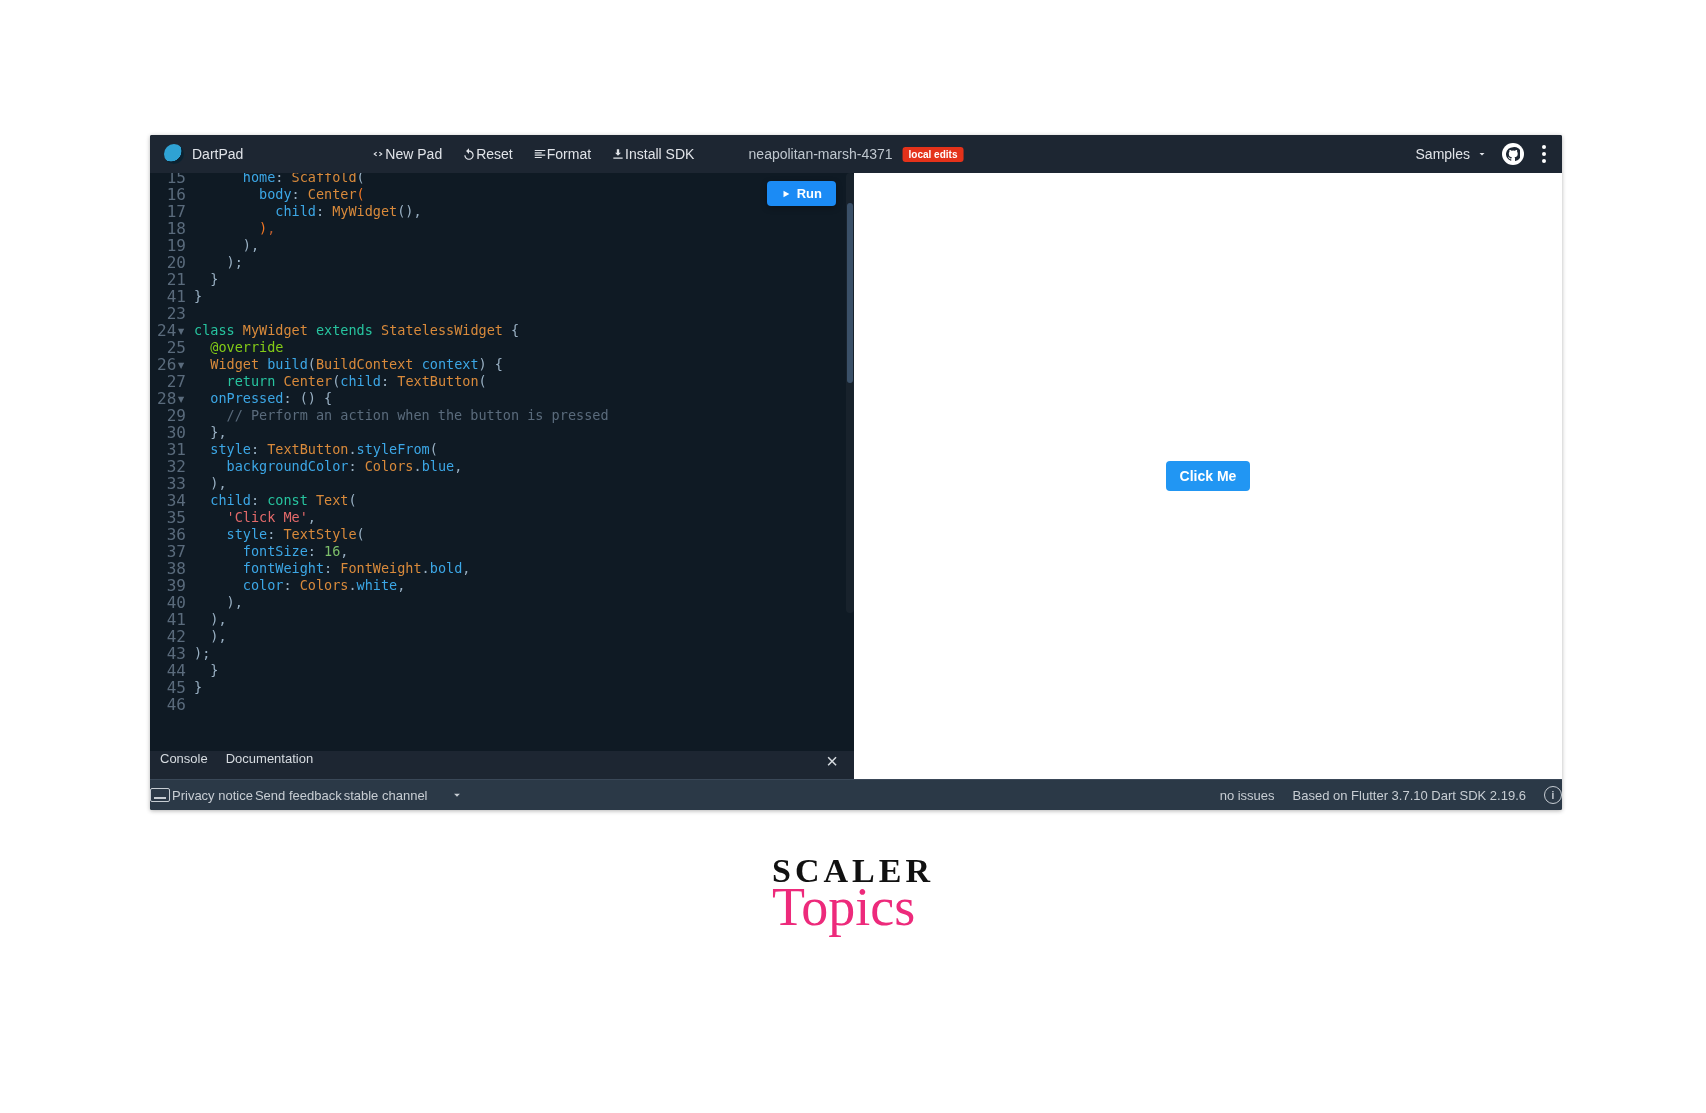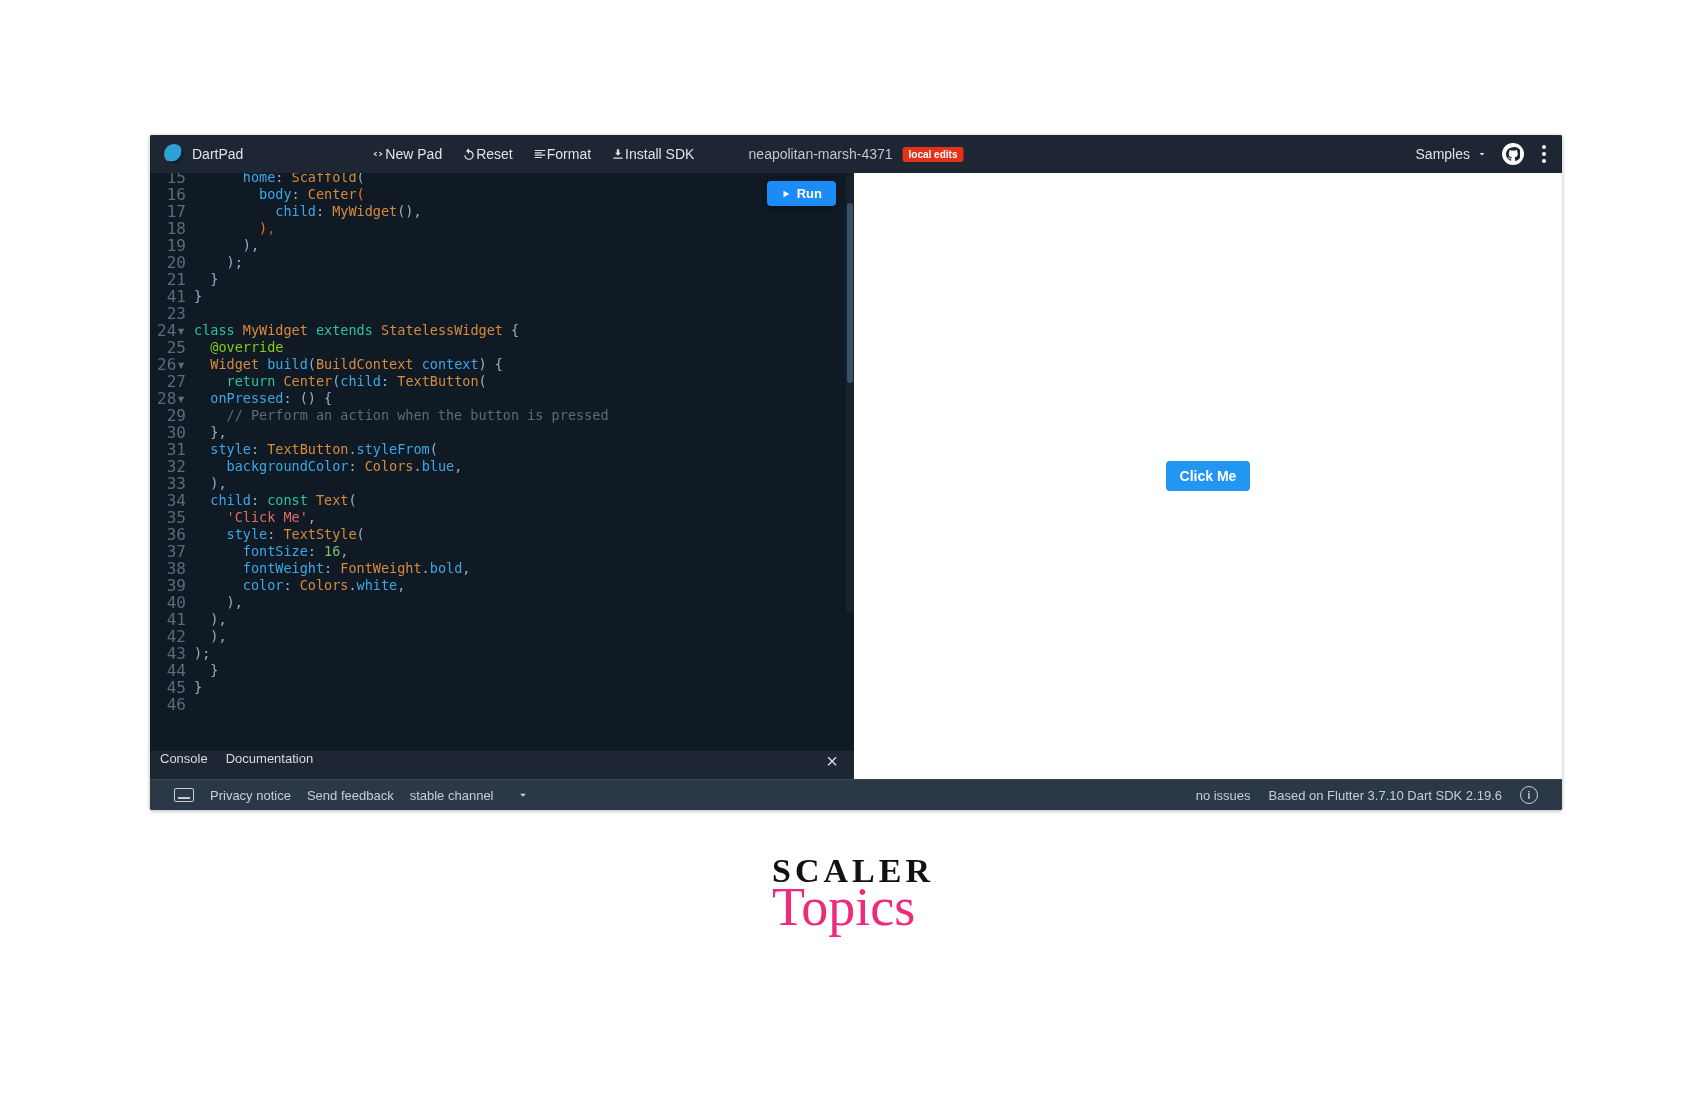--- a/index.html
+++ b/index.html
@@ -43,21 +43,21 @@
   .at{color:#84cc16}
   
   .tabs{height:28px;background:#1d2632;display:flex;align-items:flex-start;color:#d6dbe0;font-size:13px;padding:0 10px;gap:18px;position:relative}
   .tabs .close{margin-left:auto;cursor:pointer;color:#d6dbe0;font-size:20px;line-height:1;padding:0 6px}
   .scroll-ind{position:absolute;right:0;top:0;width:8px;height:440px;background:rgba(255,255,255,.04);border-radius:4px}
   .scroll-ind::after{content:"";position:absolute;top:30px;left:1px;width:6px;height:180px;background:#3a5068;border-radius:3px}
   
   .preview{flex:1;background:#fff;position:relative;display:flex;align-items:center;justify-content:center}
   .preview-btn{background:#2196f3;color:#fff;font-size:14px;font-weight:700;padding:7px 14px;border-radius:4px;cursor:pointer}
   
-  .status{height:30px;background:#2b3947;border-top:1px solid #3a4858;display:flex;align-items:center;color:#c7cdd3;font-size:13px;padding:0 24px;gap:16px}
+  .status{height:30px;background:#2b3947;border-top:1px solid #3a4858;display:flex;align-items:center;color:#c7cdd3;font-size:13px;padding:0 0;gap:2px}
   .status .sp{margin-left:auto;display:flex;align-items:center;gap:18px}
   .status svg{width:14px;height:14px;fill:#c7cdd3}
   .kb-icon{width:18px;height:12px;border:1.5px solid #c7cdd3;border-radius:2px;position:relative}
   .kb-icon::after{content:"";position:absolute;left:3px;right:3px;bottom:2px;height:2px;background:#c7cdd3}
   .info-circ{width:16px;height:16px;border:1.5px solid #c7cdd3;border-radius:50%;display:flex;align-items:center;justify-content:center;font-size:10px;font-weight:700;color:#c7cdd3}
   .channel{display:flex;align-items:center;gap:22px;cursor:pointer}
   
   .scaler{position:absolute;left:50%;transform:translateX(-50%);top:852px;text-align:left}
   .scaler .l1{font-family:Georgia,serif;font-weight:800;font-size:34px;letter-spacing:4px;color:#111}
   .scaler .l2{font-family:'Brush Script MT',cursive;font-size:54px;color:#ed2a7b;margin-top:-14px}

